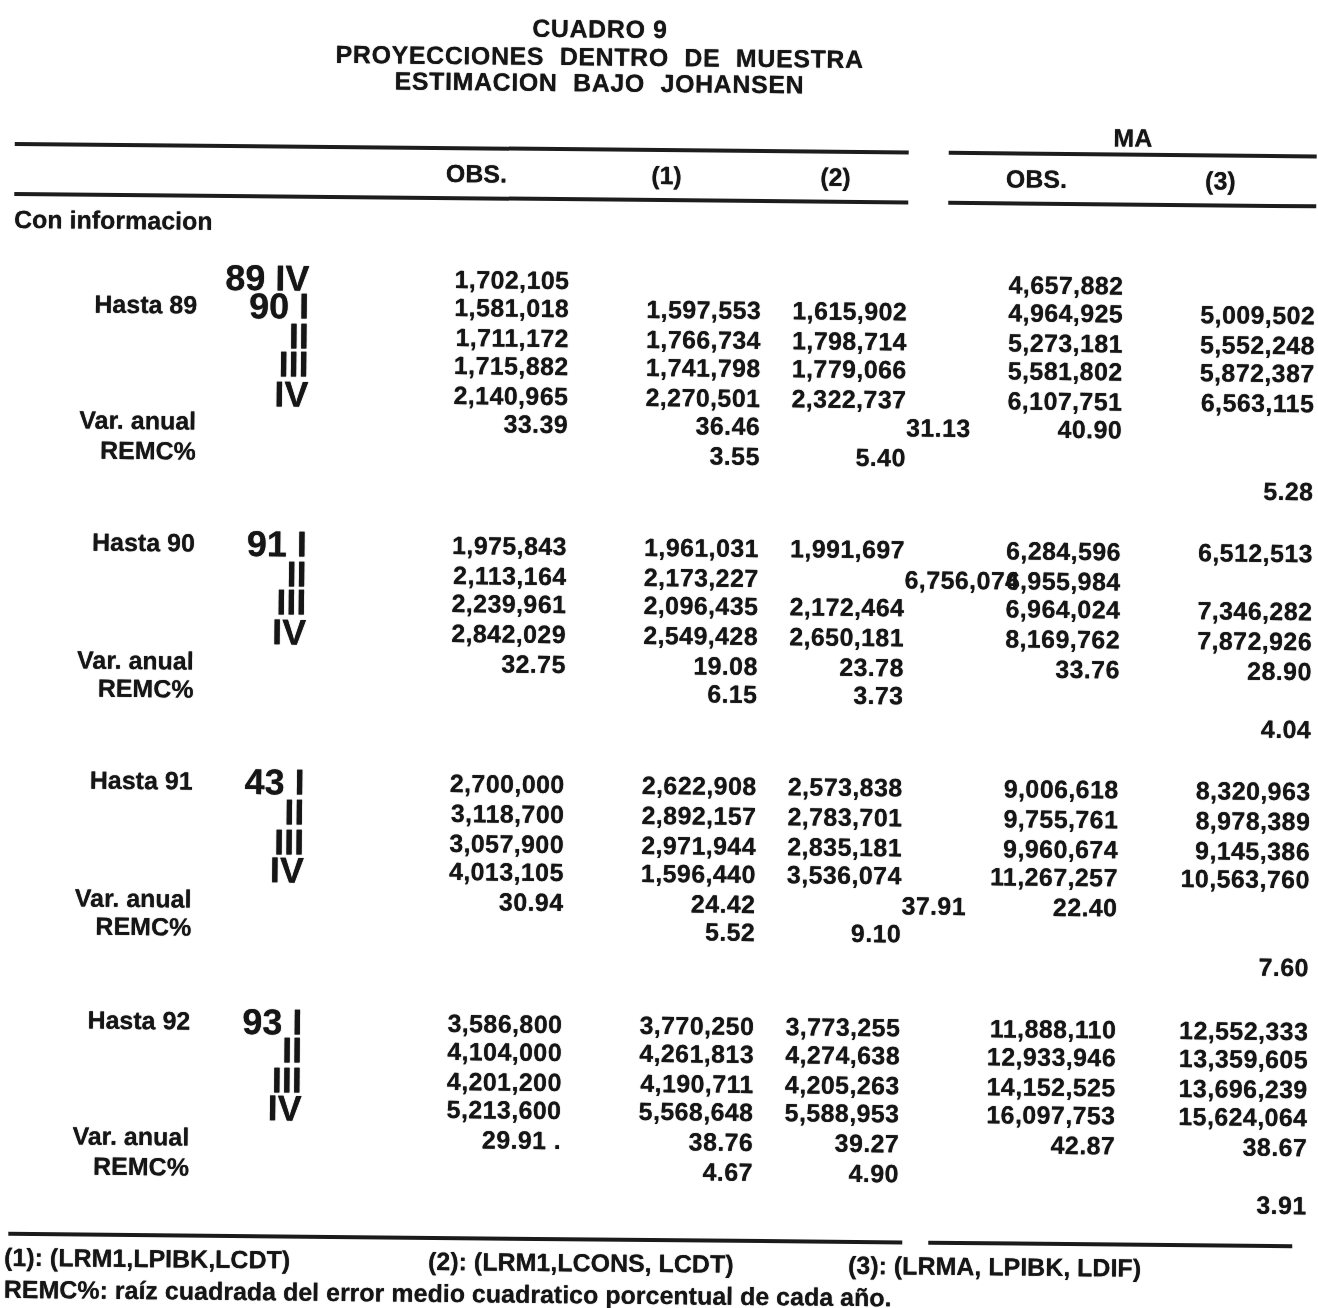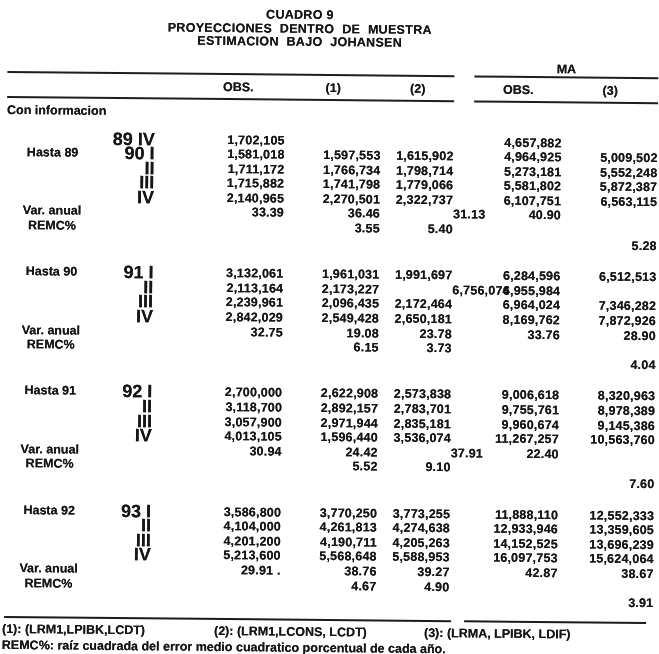--- a/index.html
+++ b/index.html
@@ -21,21 +21,21 @@
   .titles .t2,.titles .t3{word-spacing:4px;}
   
   .grid{
     display:grid;
     grid-template-columns:92px 56px 130px 96px 73px 20px 88px 96px;
     padding-left:8px;
   }
   .cell{white-space:nowrap;}
   .cell.n{text-align:right;font-size:12.5px;letter-spacing:.2px;}
   .cell.q{text-align:right;font-size:18px;}
-  .cell.g{text-align:center;font-size:12.5px;}
+  .cell.g{text-align:right;font-size:12.5px;}
   .cell.gap{}
   
   .hdr-ma-row{margin-top:10px;height:14px;align-items:end;}
   .ma-label{grid-column:7 / span 2;text-align:center;font-size:12.5px;}
   .rule{background:#1d1d1d;height:2px;}
   .rules-row{height:3px;align-items:center;}
   .rule-left{grid-column:1 / span 5;}
   .rule-right{grid-column:7 / span 2;}
   .hdr-labels{height:22px;align-items:center;font-size:12.5px;}
   .hdr-labels .cell{text-align:center;}
@@ -171,21 +171,21 @@
           <div class="cell n"></div>
           <div class="cell gap"></div>
           <div class="cell n"></div>
           <div class="cell n">5.28</div>
         </div>
       </div>
       <div class="block">
         <div class="row">
           <div class="cell g">Hasta 90</div>
           <div class="cell q">91 I</div>
-          <div class="cell n">3,132,061</div>
+          <div class="cell n">1,975,843</div>
           <div class="cell n">1,961,031</div>
           <div class="cell n">1,991,697</div>
           <div class="cell gap"></div>
           <div class="cell n">6,284,596</div>
           <div class="cell n">6,512,513</div>
         </div>
         <div class="row">
           <div class="cell g"></div>
           <div class="cell q">II</div>
           <div class="cell n">2,113,164</div>
@@ -241,21 +241,21 @@
           <div class="cell n"></div>
           <div class="cell n"></div>
           <div class="cell gap"></div>
           <div class="cell n"></div>
           <div class="cell n">4.04</div>
         </div>
       </div>
       <div class="block">
         <div class="row">
           <div class="cell g">Hasta 91</div>
-          <div class="cell q">92 I</div>
+          <div class="cell q">43 I</div>
           <div class="cell n">2,700,000</div>
           <div class="cell n">2,622,908</div>
           <div class="cell n">2,573,838</div>
           <div class="cell gap"></div>
           <div class="cell n">9,006,618</div>
           <div class="cell n">8,320,963</div>
         </div>
         <div class="row">
           <div class="cell g"></div>
           <div class="cell q">II</div>

